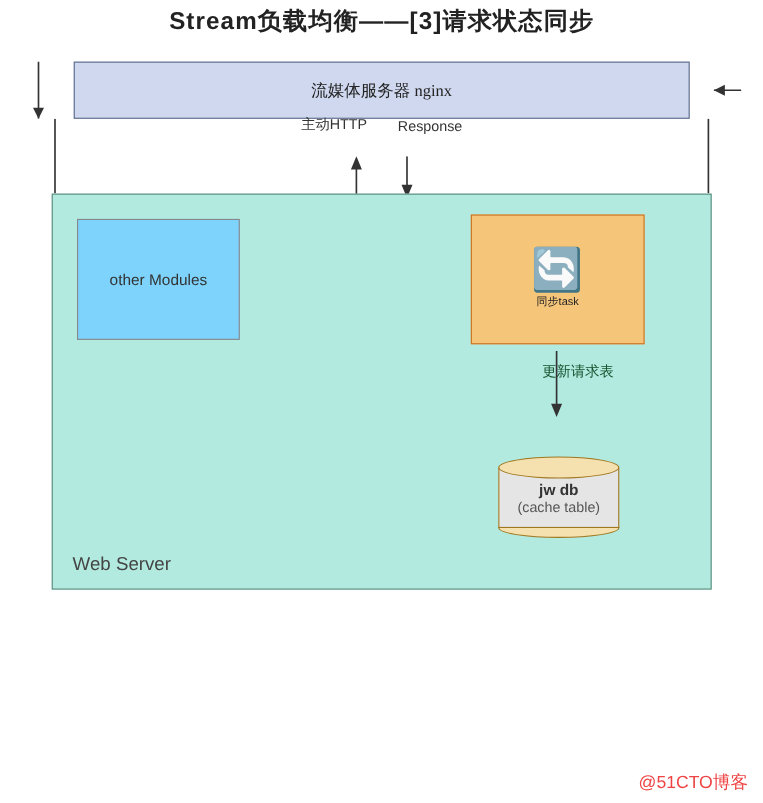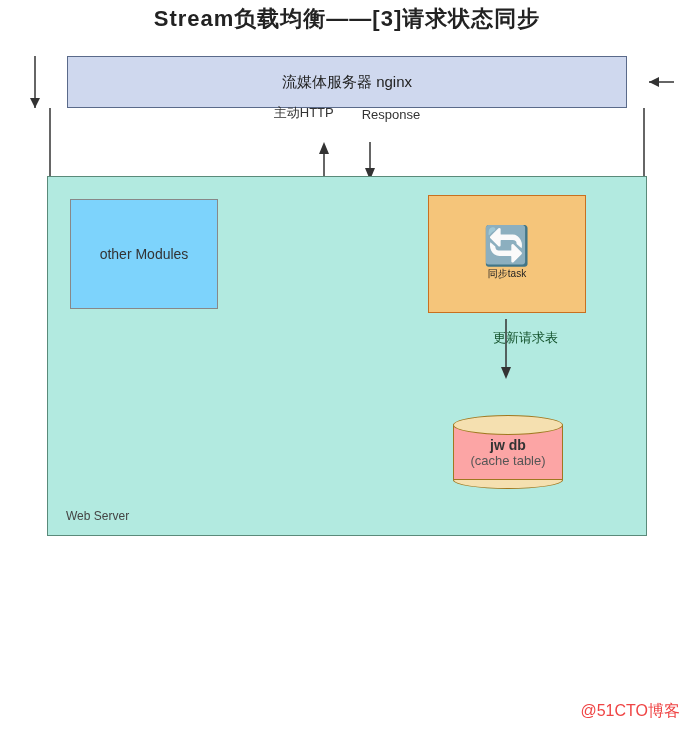--- a/index.html
+++ b/index.html
@@ -52,21 +52,21 @@
       margin: 0 auto;
       height: 360px;
       position: relative;
       padding: 14px;
     }
 
     .webserver-label {
       position: absolute;
       bottom: 12px;
       left: 18px;
-      font-size: 12px;
+      font-size: 17px;
       color: #444;
     }
 
     
     .other-modules-box {
       position: absolute;
       left: 22px;
       top: 22px;
       width: 148px;
       height: 110px;
@@ -138,21 +138,21 @@
       background: #f5e0b0;
       border: 1.5px solid #a07820;
       border-radius: 50%;
       position: relative;
       z-index: 2;
     }
 
     .db-body {
       width: 110px;
       height: 55px;
-      background: #fca5a5;
+      background: #e5e5e5;
       border-left: 1.5px solid #a07820;
       border-right: 1.5px solid #a07820;
       border-bottom: 1.5px solid #a07820;
       display: flex;
       flex-direction: column;
       align-items: center;
       justify-content: center;
       font-size: 14px;
       font-weight: bold;
       color: #333;
@@ -195,21 +195,21 @@
   </style>
 </head>
 <body>
 
 <div class="page">
 
   <div class="title">Stream负载均衡——[3]请求状态同步</div>
 
   <div class="diagram-area">
 
-    <div style="position:relative; display:flex; align-items:center; justify-content:center; margin-bottom:0;">
+    <div style="position:relative; display:flex; align-items:center; justify-content:center; margin-bottom:0;font-family:Liberation Serif, serif;">
 
       <div style="position:absolute; left:0; top:0; height:52px; display:flex; align-items:center;">
         <svg width="30" height="52">
 
           <line x1="15" y1="0" x2="15" y2="52" stroke="#333" stroke-width="1.5"></line>
           <polygon points="15,52 10,42 20,42" fill="#333"></polygon>
         </svg>
       </div>
 
       <div class="nginx-box">

